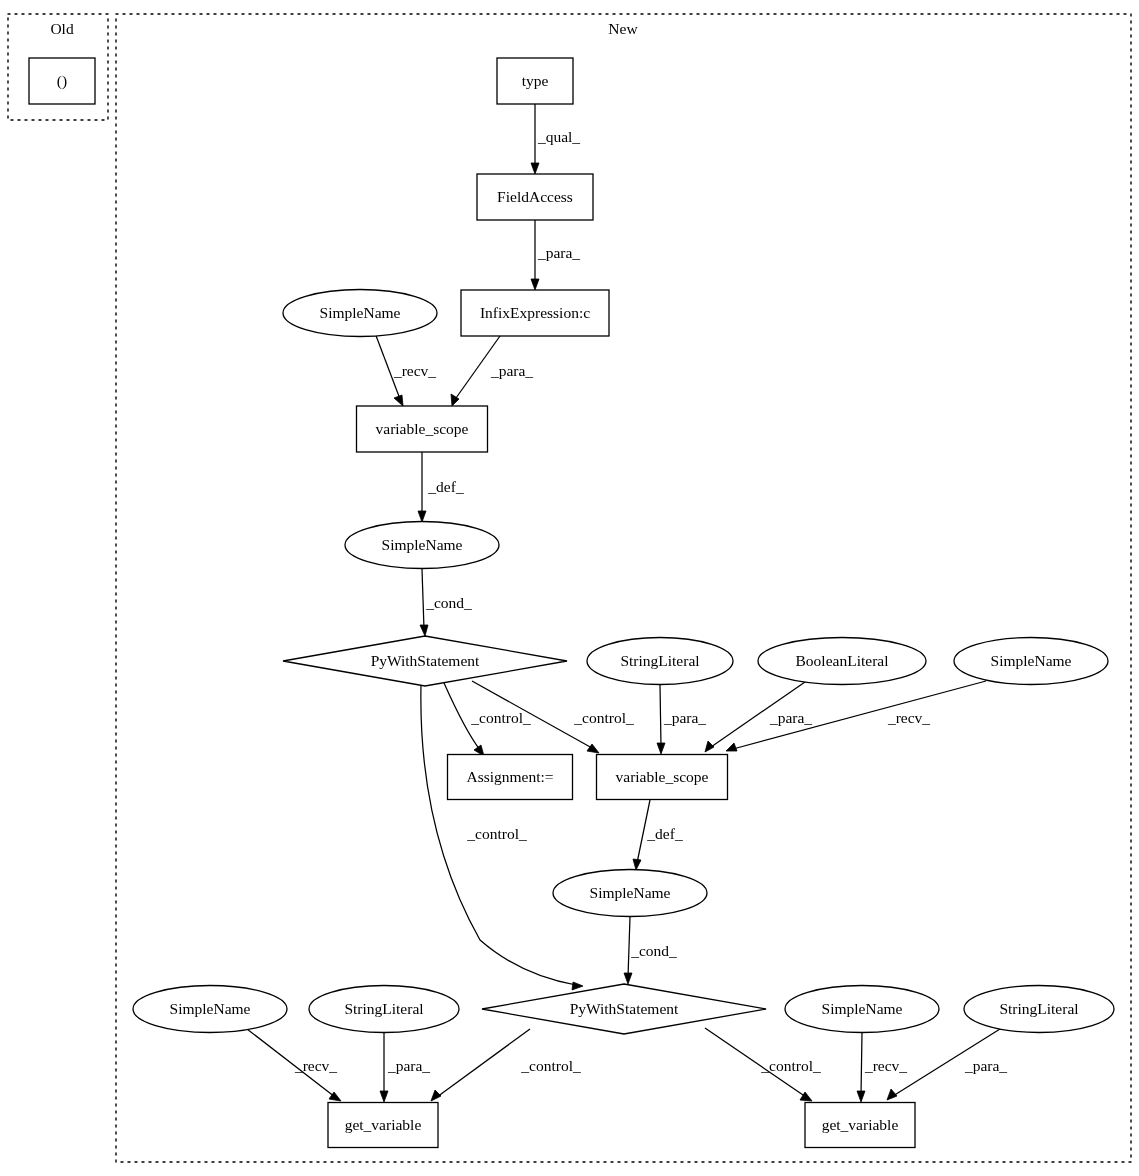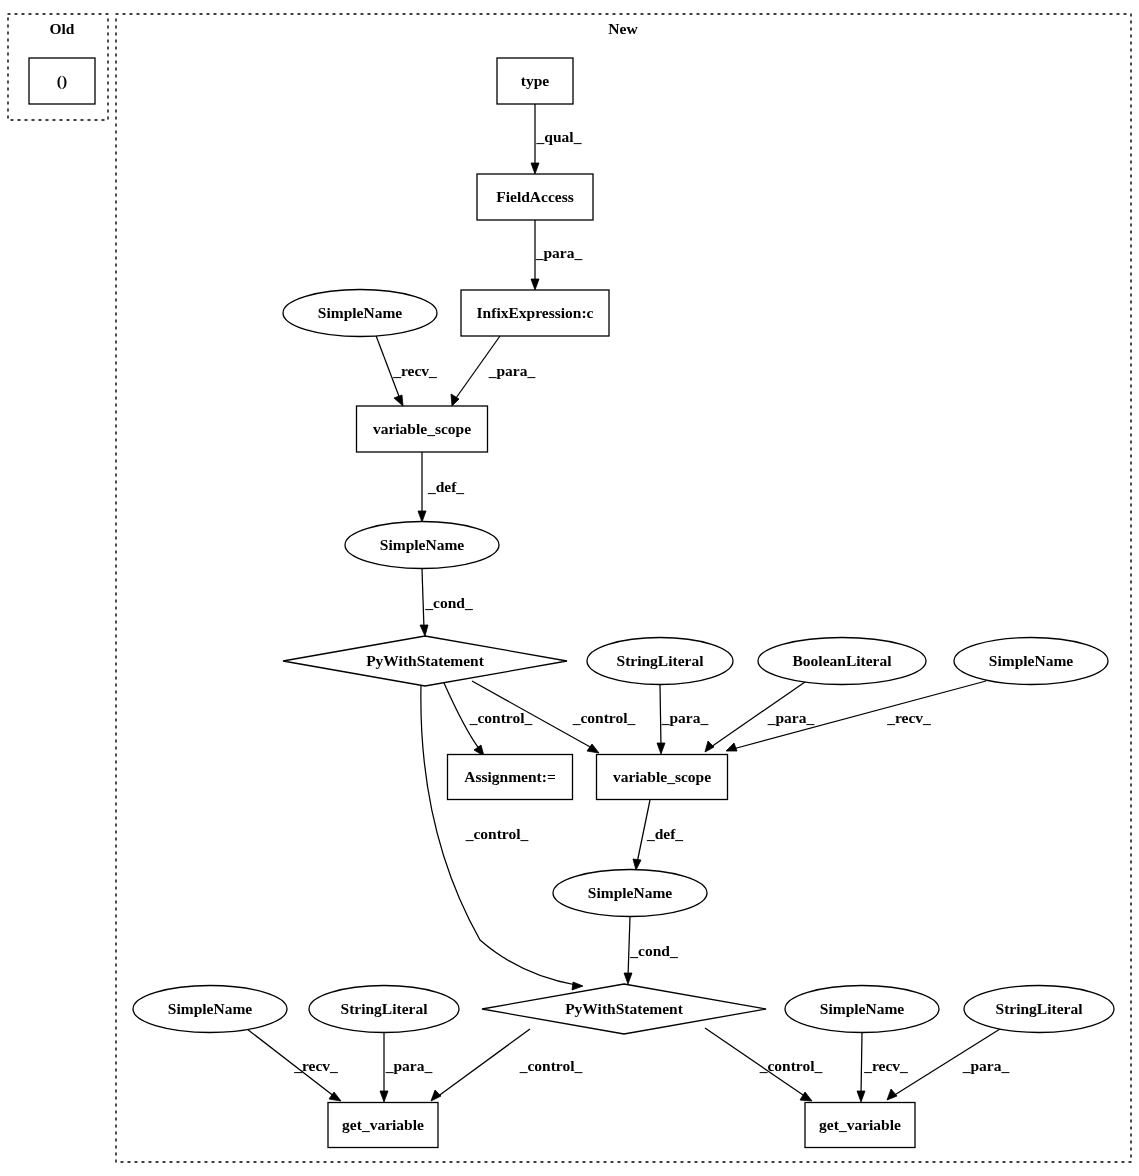--- a/index.html
+++ b/index.html
@@ -10,21 +10,20 @@
   body {
     width: 1139px;
     height: 1176px;
     font-family: "Liberation Serif", "DejaVu Serif", serif;
     overflow: hidden;
   }
   #graph-root {
     position: relative;
     width: 1139px;
     height: 1176px;
-    font-weight: bold;
   }
   svg#graph-canvas {
     display: block;
     width: 1139px;
     height: 1176px;
   }
   .cluster-border {
     fill: none;
     stroke: #000000;
     stroke-width: 1.4;

